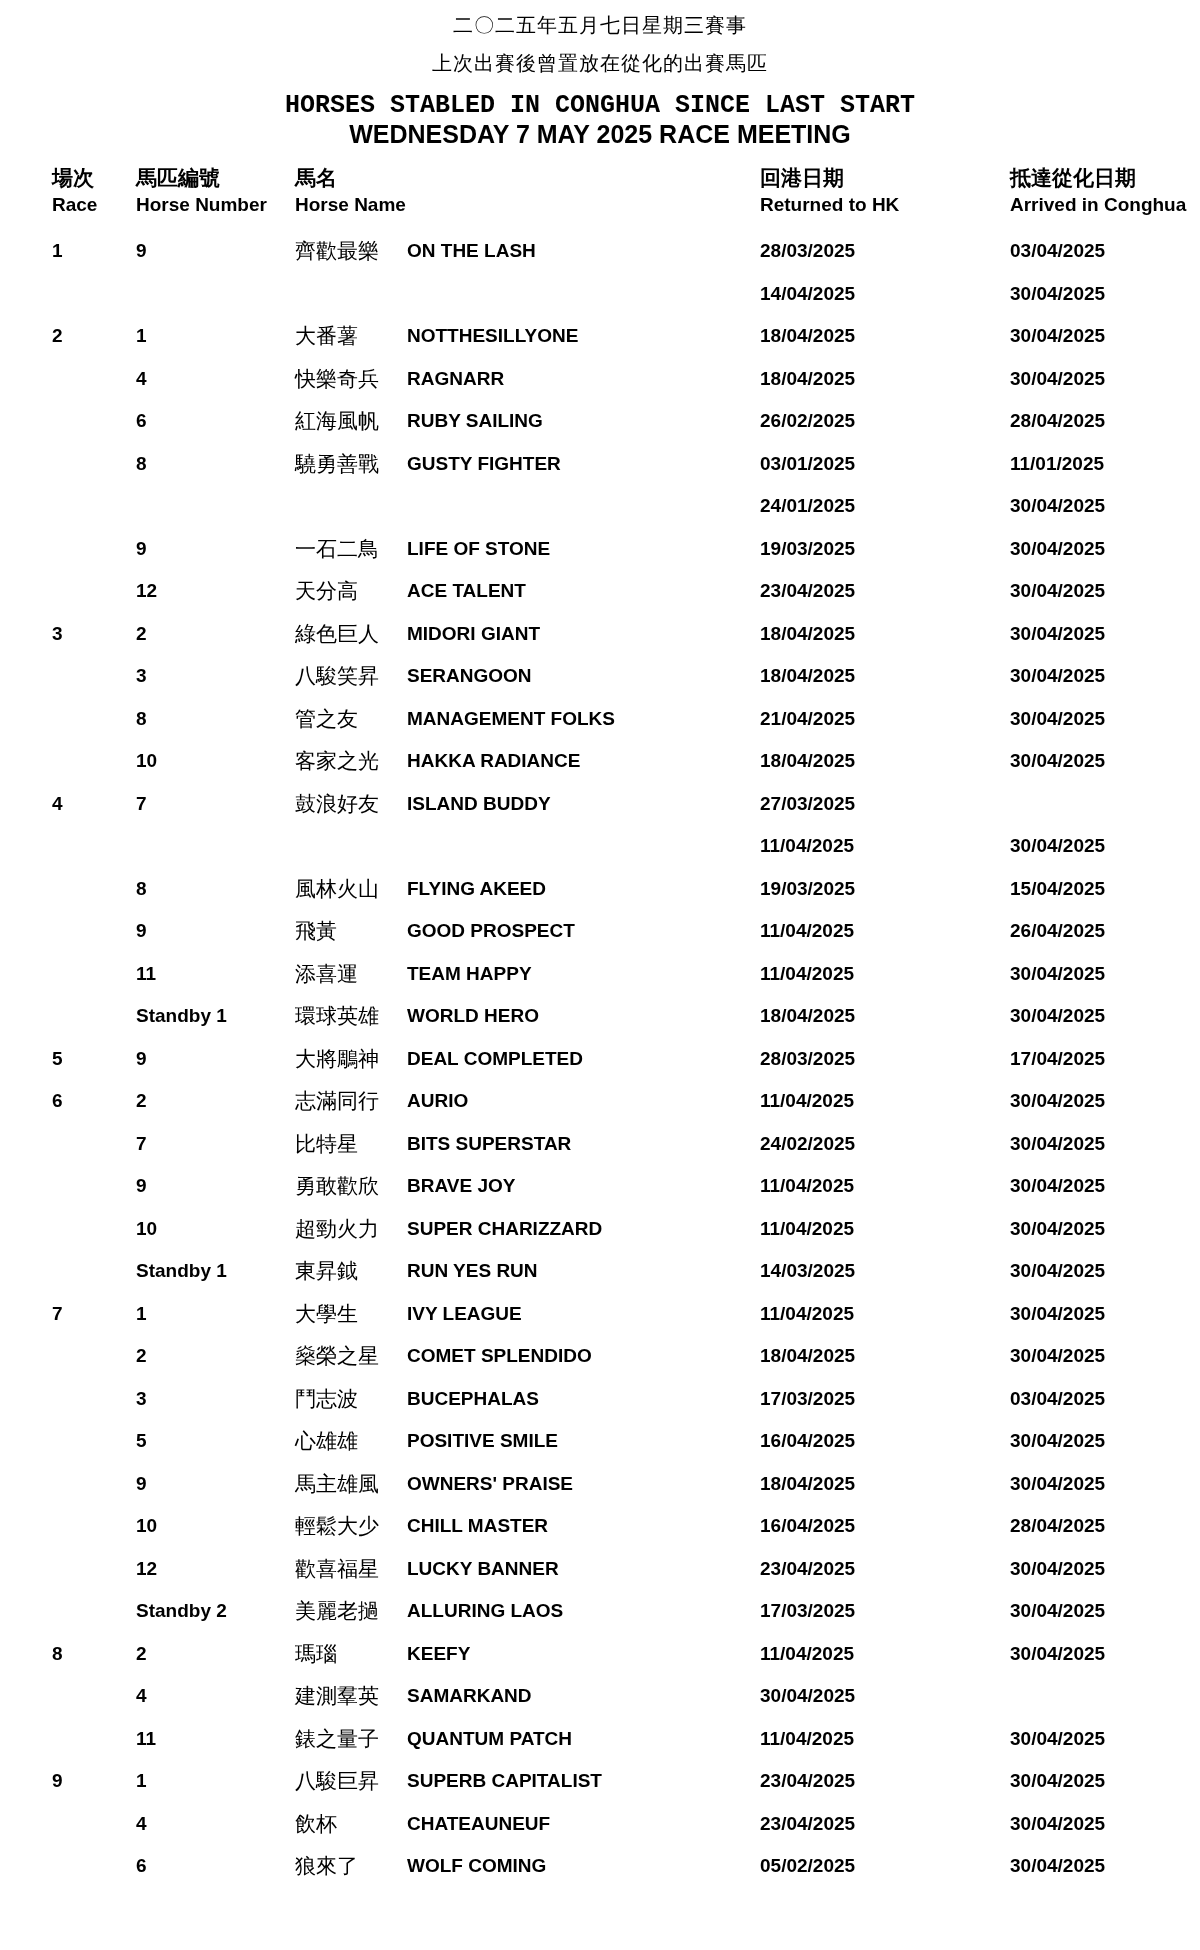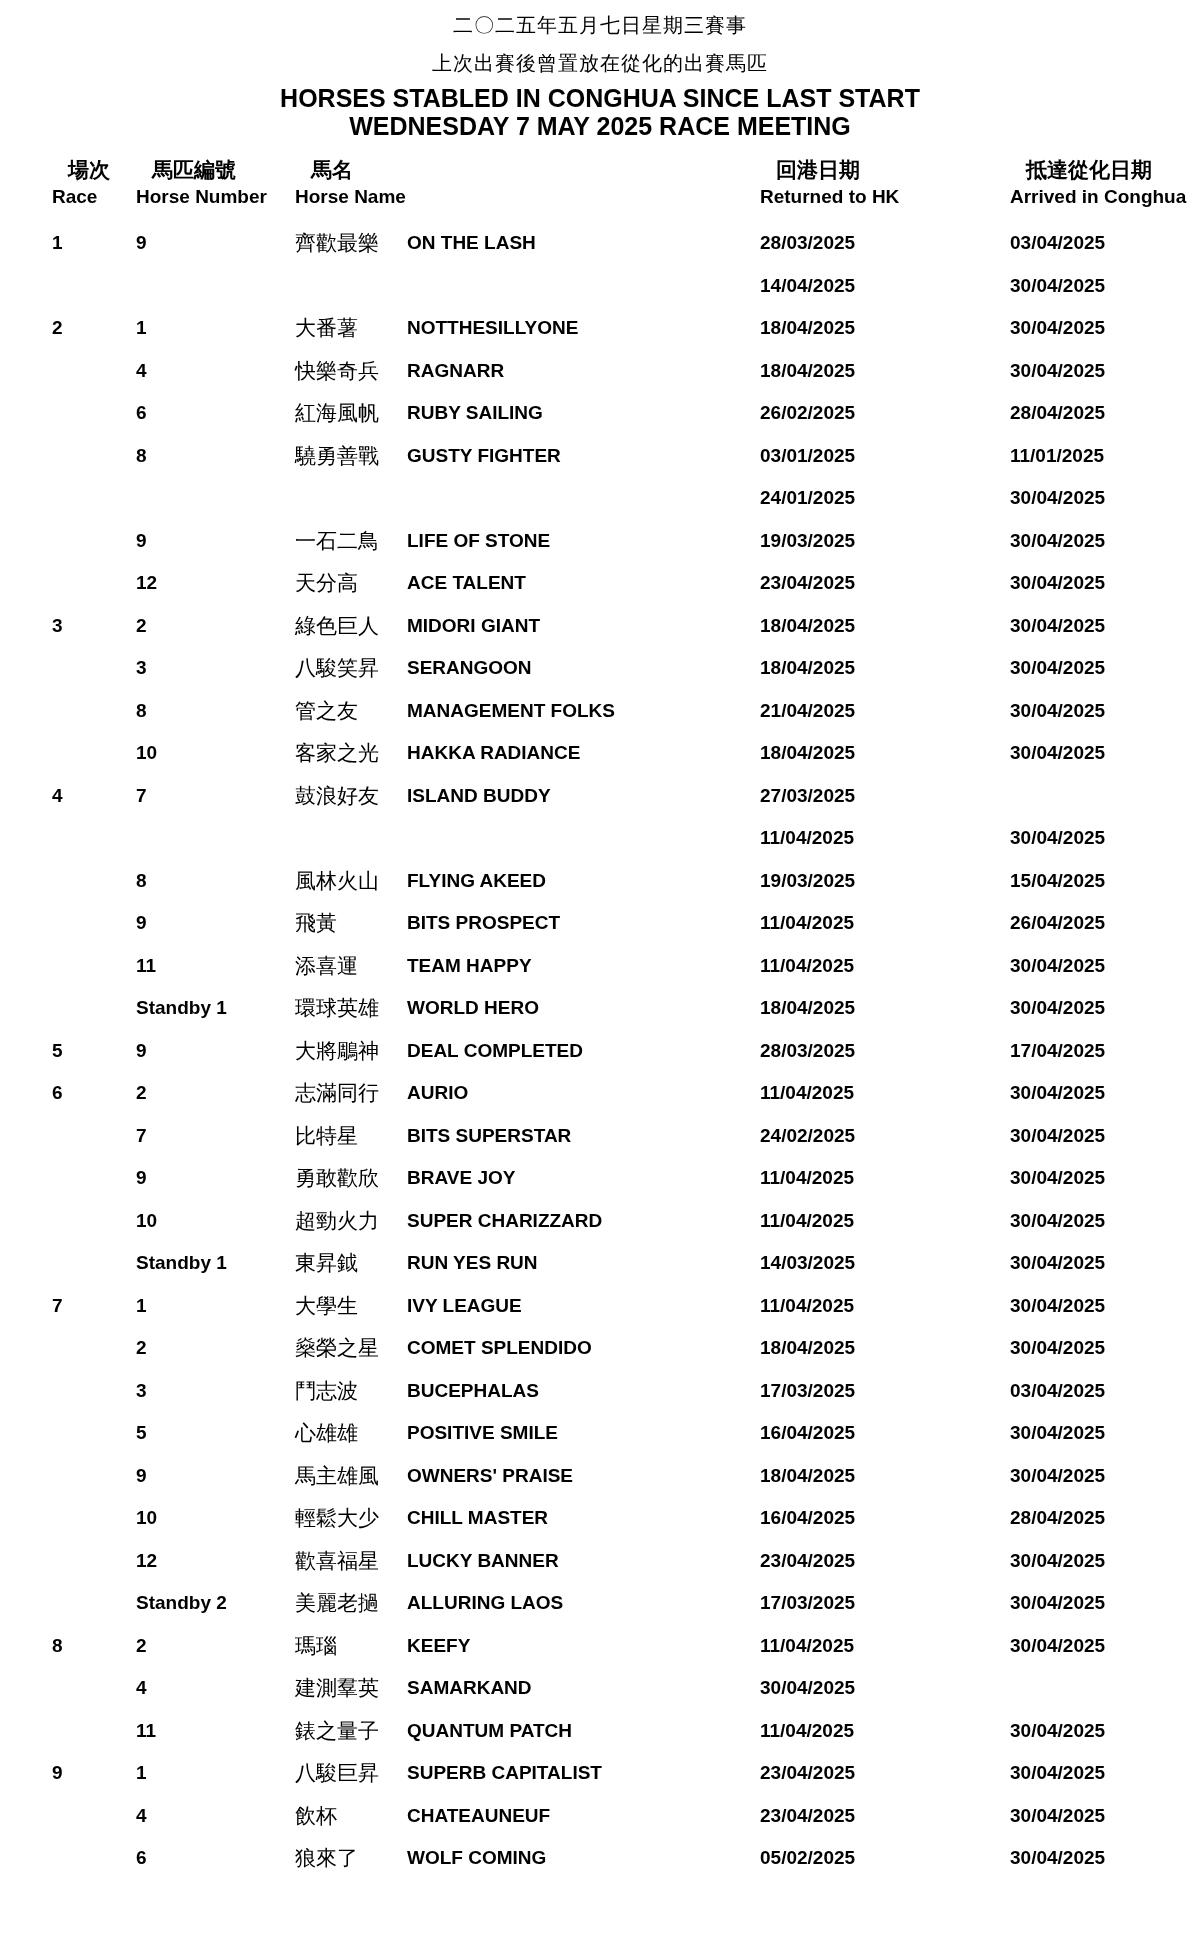--- a/index.html
+++ b/index.html
@@ -26,36 +26,35 @@
     font-weight: 500;
     letter-spacing: 1px;
   }
   .title-en {
     text-align: center;
     font-size: 25px;
     line-height: 28px;
     font-weight: bold;
     letter-spacing: 0px;
   }
-  .title-en.first { margin-top: 2px; }
+  .title-en.first { margin-top: 10px; font-family: Liberation Mono, monospace; }
 
   
   .grid-row {
     display: grid;
     grid-template-columns: 84px 159px 112px 353px 250px 1fr;
     padding-left: 52px;
     box-sizing: border-box;
   }
   .thead { margin-top: 16px; }
   .thead .h-cn {
     font-size: 21px;
     line-height: 28px;
     font-weight: 600;
     white-space: nowrap;
-    margin-left: 16px;
   }
   .thead .h-en {
     font-size: 19px;
     line-height: 26px;
     font-weight: bold;
     white-space: nowrap;
   }
   .rows { margin-top: 12px; }
   .row {
     height: 42.5px;
@@ -250,21 +249,21 @@
         <div class="cell cjk">風林火山</div>
         <div class="cell latin">FLYING AKEED</div>
         <div class="cell latin">19/03/2025</div>
         <div class="cell latin">15/04/2025</div>
       </div>
 
       <div class="row grid-row">
         <div class="cell latin"></div>
         <div class="cell latin">9</div>
         <div class="cell cjk">飛黃</div>
-        <div class="cell latin">BITS PROSPECT</div>
+        <div class="cell latin">GOOD PROSPECT</div>
         <div class="cell latin">11/04/2025</div>
         <div class="cell latin">26/04/2025</div>
       </div>
 
       <div class="row grid-row">
         <div class="cell latin"></div>
         <div class="cell latin">11</div>
         <div class="cell cjk">添喜運</div>
         <div class="cell latin">TEAM HAPPY</div>
         <div class="cell latin">11/04/2025</div>

